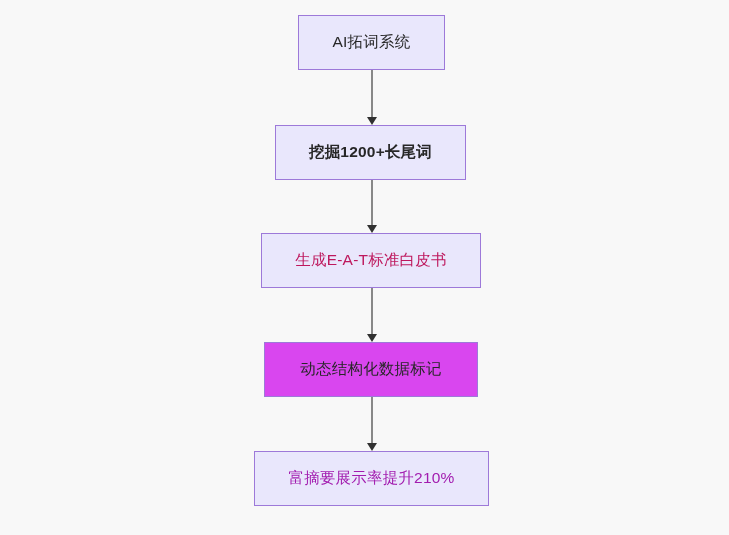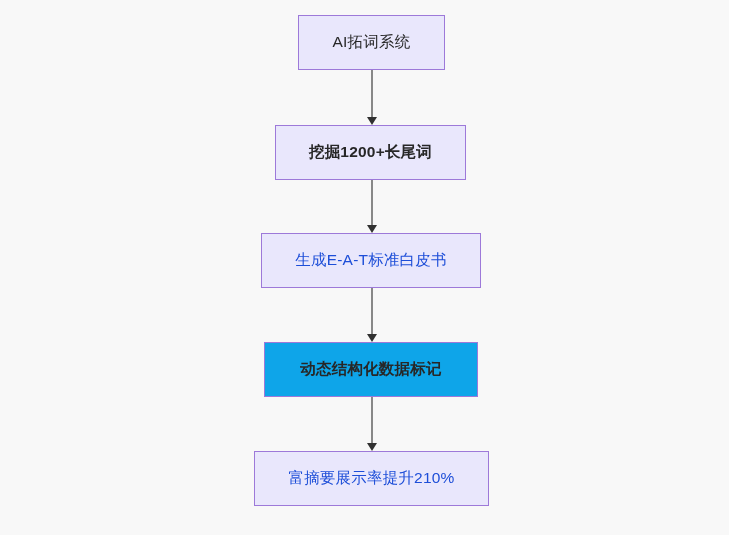--- a/index.html
+++ b/index.html
@@ -80,23 +80,23 @@
     <div class="edge-line" style="height: 47px; background: rgb(136, 136, 136);"></div>
     <div class="edge-head" style="top: 46px; border-top-color: rgb(49, 49, 49);"></div>
   </div>
 
   <div class="node" id="node-0" style="left: 298px; top: 15px; width: 147px; height: 55px; background: rgb(233, 231, 252); border-color: rgb(157, 121, 217); color: rgb(39, 39, 39);">
     <span class="node-label">AI拓词系统</span>
   </div>
   <div class="node" id="node-1" style="left: 275px; top: 125px; width: 191px; height: 55px; background: rgb(233, 231, 252); border-color: rgb(157, 121, 217); color: rgb(39, 39, 39); font-weight: bold;">
     <span class="node-label">挖掘1200+长尾词</span>
   </div>
-  <div class="node" id="node-2" style="left: 261px; top: 233px; width: 220px; height: 55px; background: rgb(233, 231, 252); border-color: rgb(157, 121, 217); color: #1d4ed8;">
+  <div class="node" id="node-2" style="left: 261px; top: 233px; width: 220px; height: 55px; background: rgb(233, 231, 252); border-color: rgb(157, 121, 217); color: #be185d;">
     <span class="node-label">生成E-A-T标准白皮书</span>
   </div>
-  <div class="node" id="node-3" style="left: 264px; top: 342px; width: 214px; height: 55px; background: #0ea5e9; border-color: rgb(157, 121, 217); color: rgb(39, 39, 39); font-weight: bold;">
+  <div class="node" id="node-3" style="left: 264px; top: 342px; width: 214px; height: 55px; background: #d946ef; border-color: rgb(157, 121, 217); color: rgb(39, 39, 39);">
     <span class="node-label">动态结构化数据标记</span>
   </div>
-  <div class="node" id="node-4" style="left: 254px; top: 451px; width: 235px; height: 55px; background: rgb(233, 231, 252); border-color: rgb(157, 121, 217); color: #1d4ed8;">
+  <div class="node" id="node-4" style="left: 254px; top: 451px; width: 235px; height: 55px; background: rgb(233, 231, 252); border-color: rgb(157, 121, 217); color: #a21caf;">
     <span class="node-label">富摘要展示率提升210%</span>
   </div>
 
 </div>
 
 </body></html>

